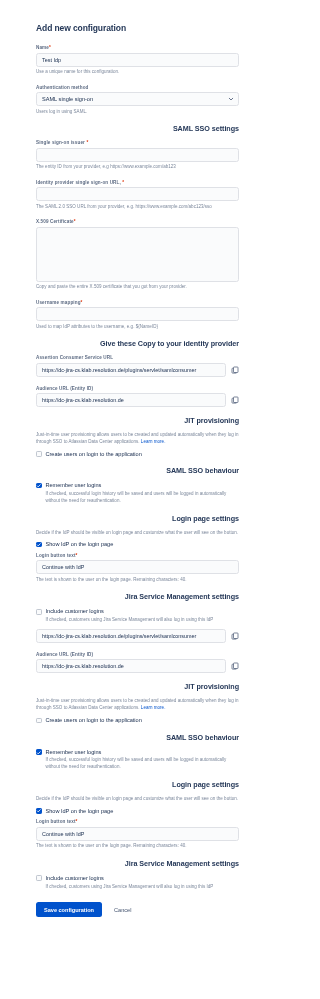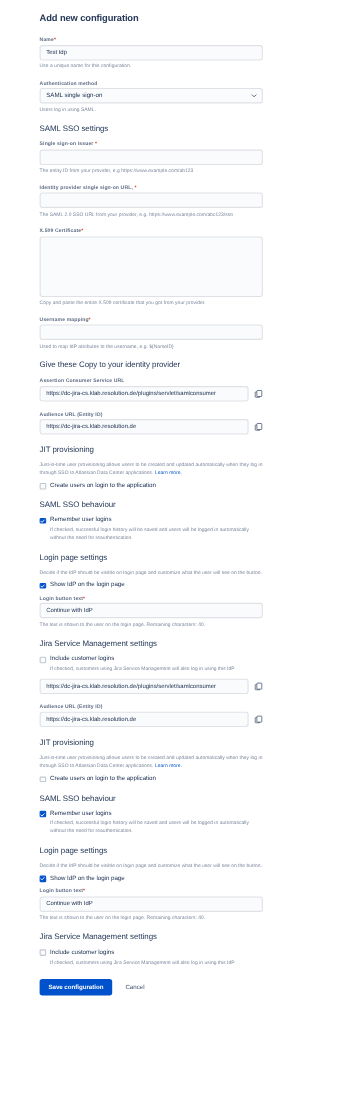--- a/index.html
+++ b/index.html
@@ -10,40 +10,41 @@
     background: #ffffff;
     font-family: "Liberation Sans", sans-serif;
     color: #172B4D;
     overflow: hidden;
     position: relative;
   }
 
   .page {
     width: 269px;
     height: 884px;
-    padding: 0 30px 0 36px;
+    padding: 12px 30px 0 36px;
     position: relative;
   }
 
   
   .page-title {
     font-size: 8.5px;
     font-weight: bold;
     color: #253858;
     letter-spacing: -0.1px;
     padding-top: 11px;
     padding-bottom: 12px;
   }
 
   .section-head {
     font-size: 7.2px;
-    font-weight: normal;
+    font-weight: bold;
     color: #253858;
     letter-spacing: -0.05px;
     margin-bottom: 7px;
+    text-align: right;
   }
 
   .field-label {
     font-size: 4.6px;
     font-weight: bold;
     color: #5E6C84;
     letter-spacing: 0.12px;
     margin-bottom: 2.5px;
     display: block;
   }

